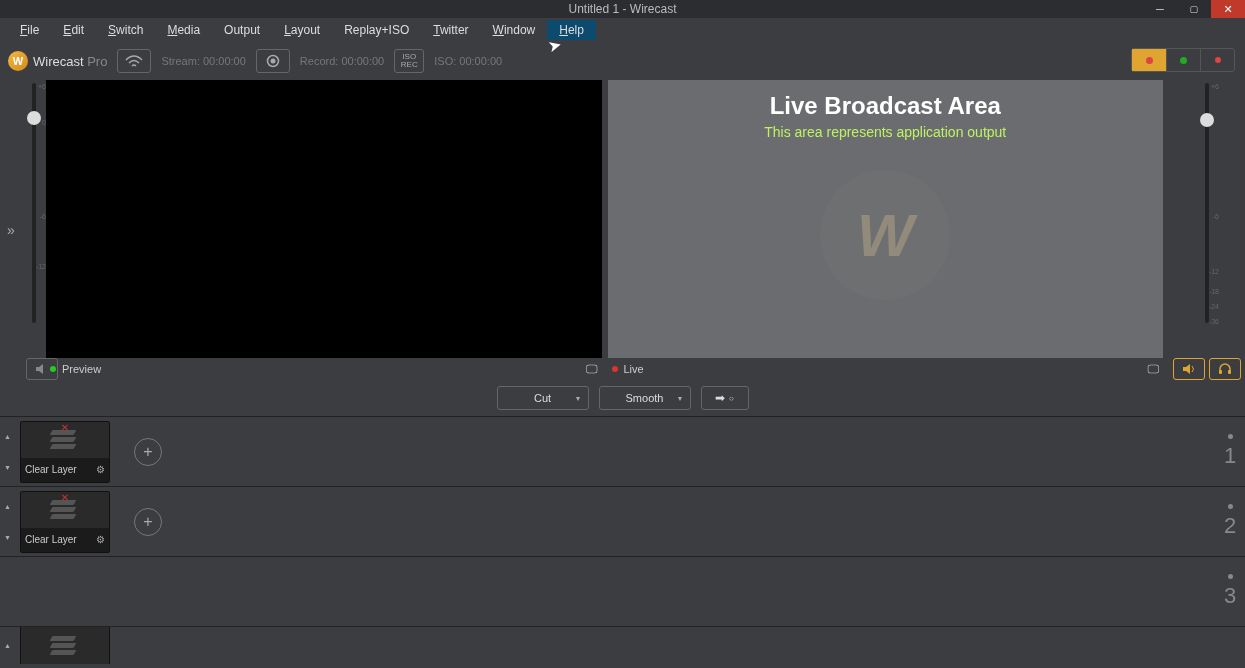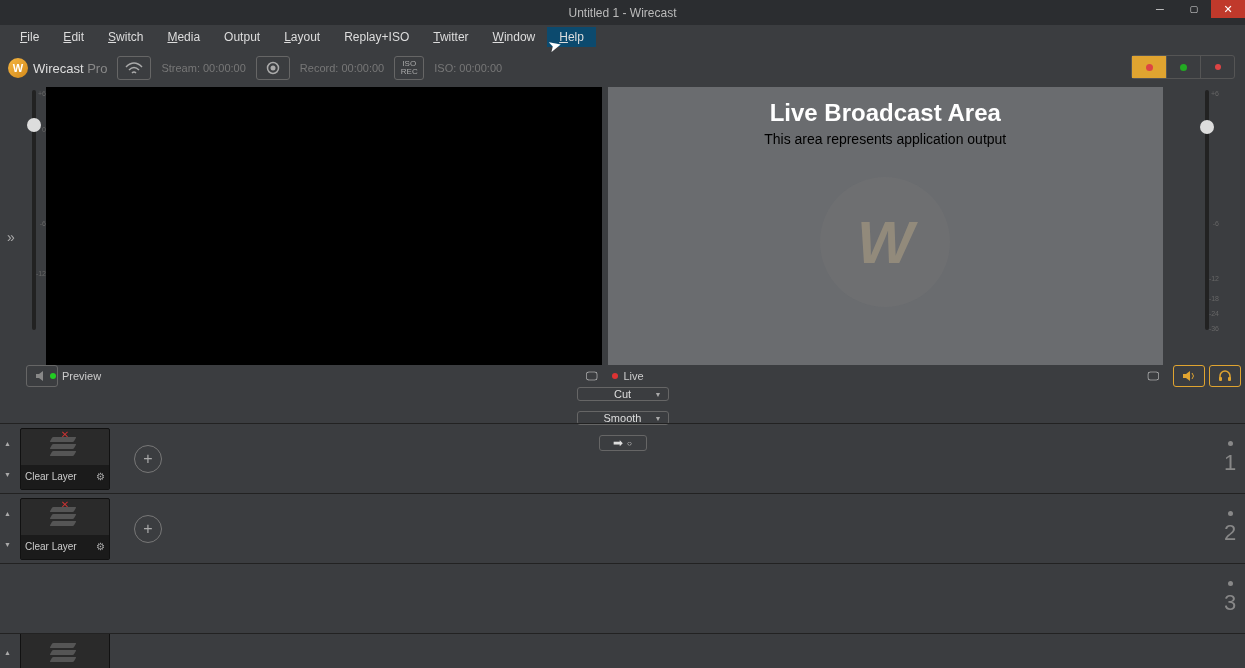--- a/index.html
+++ b/index.html
@@ -1,19 +1,19 @@
 <!DOCTYPE html>
 <html><head>
 <meta charset="utf-8">
 <style>
 * { box-sizing: border-box; margin: 0; padding: 0; font-family: Arial, Helvetica, sans-serif; }
 body { background: #3b3d40; color: #ccc; width: 1245px; height: 668px; overflow: hidden; user-select: none; }
 
 
-.titlebar { height: 25px; background: #2b2d30; display: flex; align-items: center; position: relative; }
+.titlebar { height: 18px; background: #2b2d30; display: flex; align-items: center; position: relative; }
 .titlebar-title { position: absolute; left: 50%; transform: translateX(-50%); font-size: 12px; color: #bbb; }
 .window-controls { position: absolute; right: 0; top: 0; display: flex; }
 .window-btn { width: 34px; height: 18px; display: flex; align-items: center; justify-content: center; font-size: 11px; color: #ddd; cursor: pointer; }
 .window-btn.close { background: #c0392b; color: #fff; }
 .window-btn.min::before { content:'─';} 
 .window-btn.max::before { content:'▢'; font-size:9px;} 
 .window-btn.close::before { content:'✕';}
 
 
 .menubar { height: 24px; display: flex; align-items: center; padding: 0 8px; gap: 0; }
@@ -46,33 +46,33 @@
 .meter-scale { font-size:7px;color:#666;position:absolute;right:-10px;}
 .speaker-btn { width:32px;height:22px;border:1px solid #666;border-radius:3px;display:flex;align-items:center;justify-content:center;font-size:11px;color:#888;margin-top:12px;cursor:pointer;position:absolute;bottom:0;left:4px;}
 .speaker-btn.live { border-color:#e0a430;color:#e0a430;}
 .headphone-btn { width:32px;height:22px;border:1px solid #e0a430;border-radius:3px;display:flex;align-items:center;justify-content:center;font-size:11px;color:#e0a430;cursor:pointer;position:absolute;bottom:0;left:40px;}
 
 .video-col { flex:1; display:flex;flex-direction:column; padding: 0 6px 0 0;}
 .video-col.left .video-canvas { background:#000; }
 .video-col.right .video-canvas { background:#6a6c6f; display:flex;flex-direction:column;align-items:center;padding-top:12px;}
 .video-canvas { width:100%; height:278px; border-radius:0; position:relative;}
 .live-title { font-size:24px;font-weight:bold;color:#fff;}
-.live-sub { font-size:14px;color:#000000;margin-top:4px;}
+.live-sub { font-size:14px;color:#bef264;margin-top:4px;}
 .watermark { width:130px;height:130px;border-radius:50%;background:rgba(120,120,120,0.3);display:flex;align-items:center;justify-content:center;margin-top:30px;}
 .watermark::before { content:'W'; font-size:60px; font-weight:bold; color:rgba(200,180,140,0.4); font-style:italic;}
 
 .video-footer { height:22px;display:flex;align-items:center;justify-content:space-between;padding:0 4px;font-size:11px;}
 .footer-label { display:flex;align-items:center;gap:6px;}
 .footer-dot { width:6px;height:6px;border-radius:50%;}
 .footer-dot.green { background:#2c2;}
 .footer-dot.red { background:#d33;}
 .display-icon { font-size:12px;color:#ccc;cursor:pointer;}
 
 
-.transition-row { height:36px;display:flex;align-items:center;justify-content:space-between;gap:10px;flex-direction:column;}
+.transition-row { height:36px;display:flex;align-items:center;justify-content:center;gap:10px;}
 .trans-btn { width:92px;height:24px;border:1px solid #666;border-radius:3px;background:#3b3d40;display:flex;align-items:center;justify-content:center;font-size:11px;color:#ddd;cursor:pointer;position:relative;}
 .trans-btn .caret { position:absolute;right:6px;font-size:7px;color:#aaa;}
 .go-btn { width:48px;height:24px;border:1px solid #666;border-radius:3px;display:flex;align-items:center;justify-content:center;gap:4px;cursor:pointer;font-size:12px;color:#ddd;}
 
 
 .layers { height: 248px; overflow:hidden; position:relative;}
 .layer { height:70px;border-top:1px solid #222;display:flex;align-items:center;padding:0 0 0 4px;position:relative;}
 .layer-arrows { width:16px;display:flex;flex-direction:column;gap:24px;font-size:7px;color:#aaa;}
 .layer-arrows span{cursor:pointer;}
 .shot-thumb { width:90px;height:62px;background:#2a2a2a;border-radius:2px;display:flex;flex-direction:column;position:relative;border:1px solid #111;}

